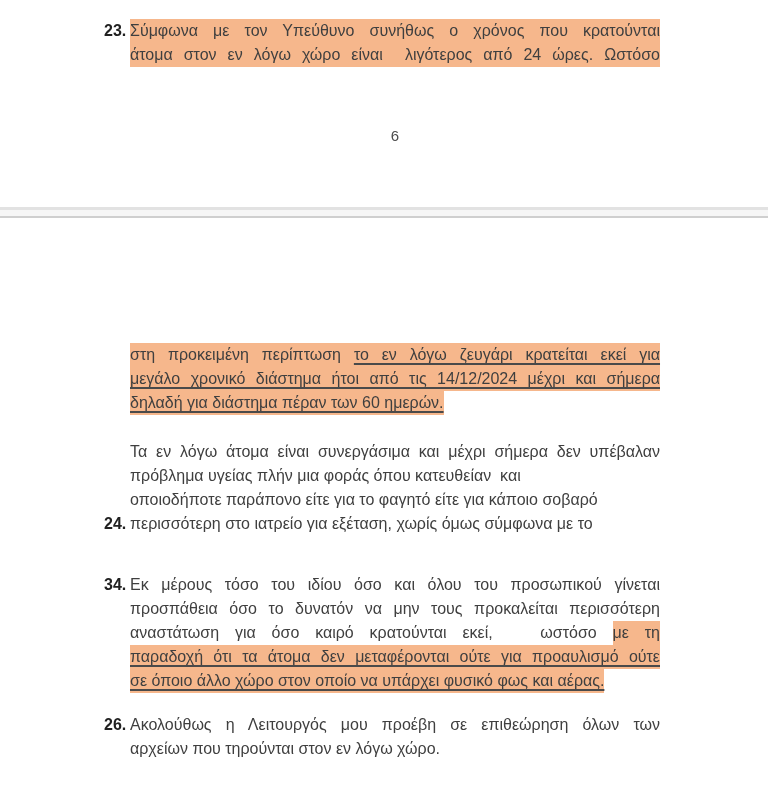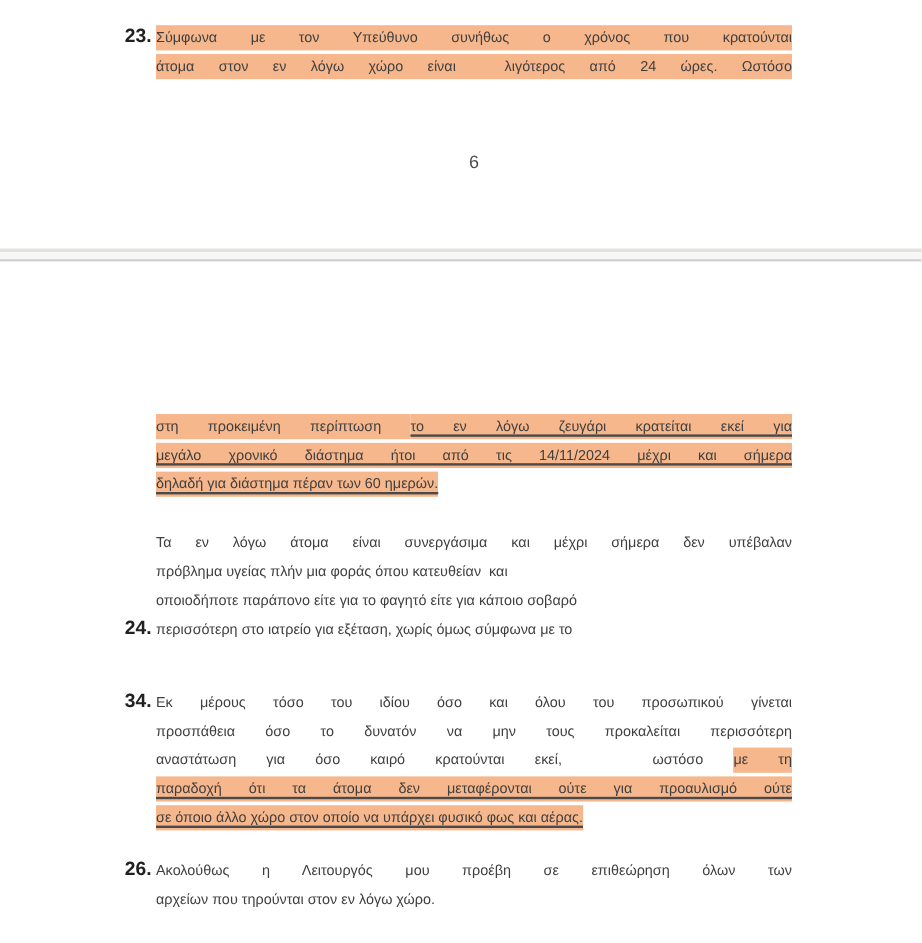--- a/index.html
+++ b/index.html
@@ -3,21 +3,21 @@
 <meta charset="utf-8">
 <style>
   * { box-sizing: border-box; }
   html, body { margin: 0; padding: 0; }
   body {
     width: 768px; height: 786px;
     background: #ffffff;
     font-family: "Liberation Sans", sans-serif;
     overflow: hidden;
   }
-  .viewport { width: 768px; height: 786px; position: relative; background: #fef9c3; }
+  .viewport { width: 768px; height: 786px; position: relative; background: #f0abfc; }
 
   .page { position: relative; background: #fff; }
   .page-first { height: 207px; padding-top: 19px; }
   .page-second { height: 671px; padding-top: 125px; }
 
   .page-break {
     height: 11px;
     background: #f6f6f6;
     border-top: 3px solid #e2e2e2;
     border-bottom: 2px solid #cfcfcf;
@@ -31,21 +31,21 @@
   }
   .para .num {
     flex: none; width: 26px;
     font-weight: 700;
     font-size: 16px; line-height: 24px;
     color: #212121;
   }
   .para .lines { flex: none; width: 530px; }
 
   .line {
-    font-size: 12px;
+    font-size: 16px;
     line-height: 24px;
     color: #3f3f3f;
     min-height: 24px;
   }
   .line.justify { text-align: justify; text-align-last: justify; }
 
   .seg.hl {
     background: var(--hl, #F6B78C);
     padding: 3px 0 4px 0;
   }
@@ -85,21 +85,21 @@
     <div class="page-num">6</div>
   </div>
 
   <div class="page-break"></div>
 
   <div class="page page-second">
     <div class="para para-cont">
         <div class="num"></div>
         <div class="lines">
           <div class="line justify"><span class="seg hl">στη προκειμένη περίπτωση </span><span class="seg hl ul">το εν λόγω ζευγάρι κρατείται εκεί για</span></div>
-          <div class="line justify"><span class="seg hl ul">μεγάλο χρονικό διάστημα ήτοι από τις 14/11/2024 μέχρι και σήμερα</span></div>
+          <div class="line justify"><span class="seg hl ul">μεγάλο χρονικό διάστημα ήτοι από τις 14/12/2024 μέχρι και σήμερα</span></div>
           <div class="line"><span class="seg hl ul">δηλαδή για διάστημα πέραν των 60 ημερών.</span></div>
         </div>
       </div>
     <div class="para para-24">
         <div class="num">24.</div>
         <div class="lines">
           <div class="line justify"><span class="seg">Τα εν λόγω άτομα είναι συνεργάσιμα και μέχρι σήμερα δεν υπέβαλαν</span></div>
           <div class="line"><span class="seg">πρόβλημα υγείας πλήν μια φοράς όπου κατευθείαν&nbsp; και</span></div>
           <div class="line"><span class="seg">οποιοδήποτε παράπονο είτε για το φαγητό είτε για κάποιο σοβαρό</span></div>
           <div class="line"><span class="seg">περισσότερη στο ιατρείο για εξέταση, χωρίς όμως σύμφωνα με το</span></div>

